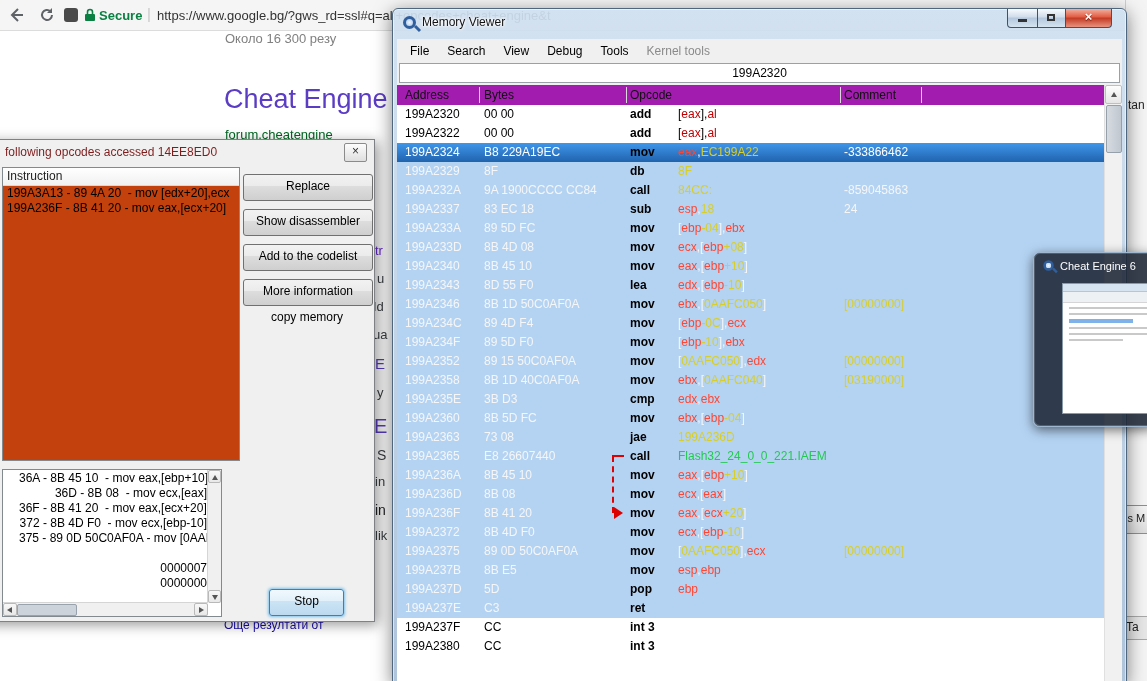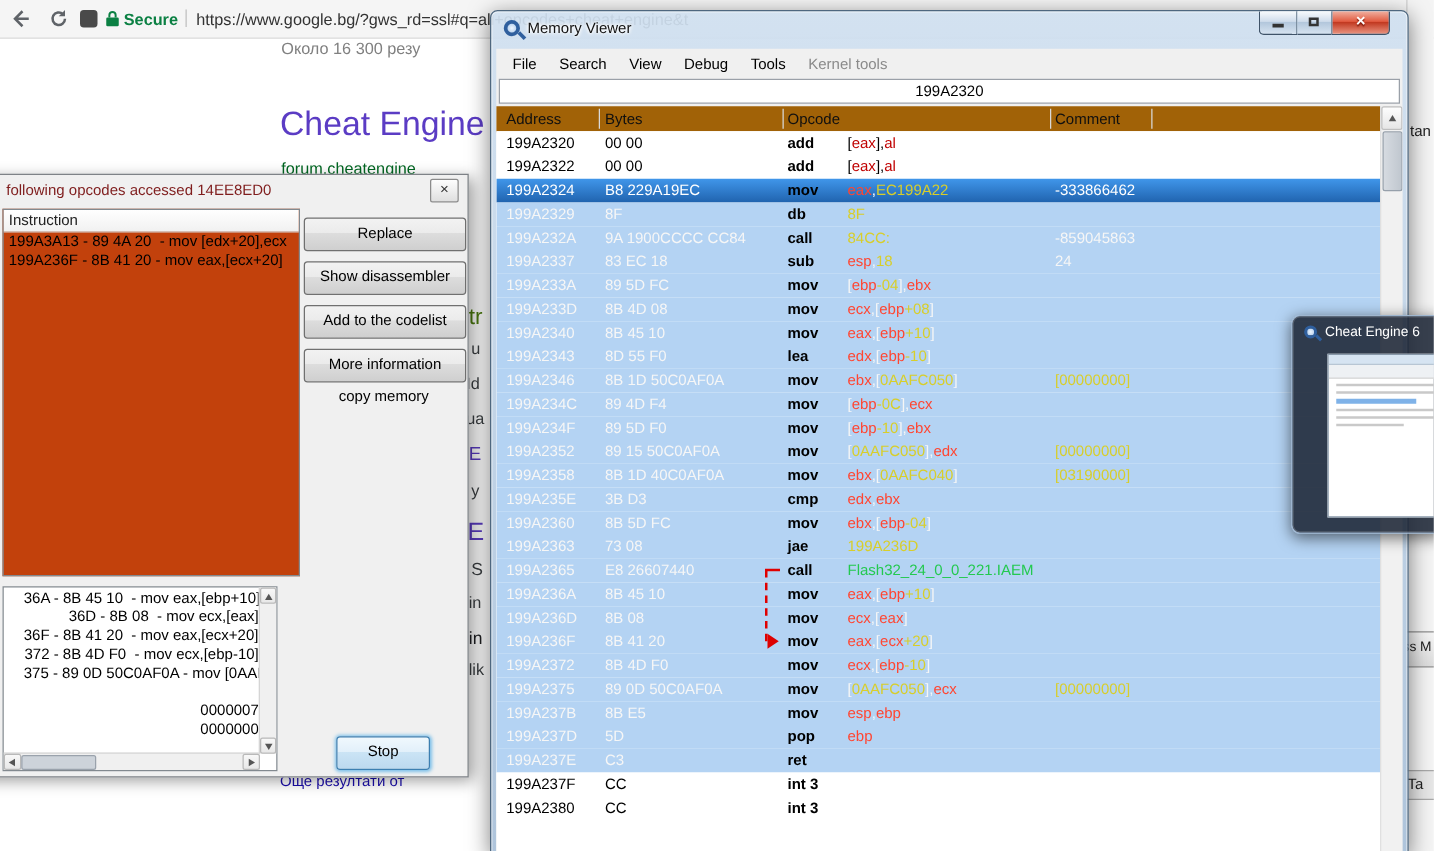--- a/index.html
+++ b/index.html
@@ -86,21 +86,21 @@
        background:linear-gradient(#f0b0a0,#e25b41 45%,#c23a22 50%,#e8927e);
        color:#fff;text-align:center;line-height:16px;font-size:13px;font-weight:bold;text-shadow:0 1px 1px #801d0e;}
   .glyph-min{position:absolute;left:10px;bottom:5px;width:9px;height:3px;background:#333;}
   .glyph-max{position:absolute;left:9px;top:5px;width:8px;height:7px;border:2px solid #333;box-sizing:border-box;}
   .mv-client{position:absolute;left:4px;right:4px;top:30px;bottom:0;background:#f0f0f0;overflow:hidden;}
   .mv-menu{position:absolute;left:4px;top:2px;right:0;height:20px;font-size:12px;color:#000;}
   .mi{display:inline-block;padding:3px 9px;}
   .mi.dis{color:#8a8a8a;}
   .mv-addr{position:absolute;left:2px;right:2px;top:24px;height:18px;border:1px solid #9aa0a8;background:#fff;
       text-align:center;font:12px "Liberation Sans",sans-serif;padding:0;box-sizing:content-box;}
-  .mv-head{position:absolute;left:0;top:46px;width:707px;height:20px;background:#a16207;
+  .mv-head{position:absolute;left:0;top:46px;width:707px;height:20px;background:#a21caf;
       border-bottom:1px solid #ececec;font-size:12px;color:#101010;}
   .mv-head span.hl{position:absolute;top:3px;}
   .hsep{position:absolute;top:2px;height:16px;border-left:1px solid #d9d9d9;}
   .mv-rows{position:absolute;left:0;top:66px;width:707px;bottom:0;background:#fff;overflow:hidden;}
   .drow{position:relative;height:19px;line-height:19px;font-size:12px;white-space:pre;}
   .drow > span{position:absolute;top:0;}
   .drow .addr{left:8px;}
   .drow .bytes{left:87px;}
   .drow .opm{left:233px;font-weight:bold;color:#000;}
   .drow .args{left:281px;}
@@ -161,21 +161,21 @@
   <span class="tb-secure">Secure</span>
   <span class="tb-sep">|</span>
   <span class="tb-url">https://www.google.bg/?gws_rd=ssl#q=all+opcodes+cheat+engine&amp;t</span>
 </div>
 
 <div class="res-count">Около 16 300 резу</div>
 <div class="res-title">Cheat Engine</div>
 <div class="res-site">forum.cheatengine</div>
 <div class="more">Още резултати от</div>
 <div id="frags">
-    <span class="frag" style="left: 375px; top: 243px; color: #4d7c0f; font-size: 18px;">tr</span>
+    <span class="frag" style="left: 375px; top: 243px; color: #6d28d9; font-size: 13px;">tr</span>
     <span class="frag" style="left: 377px; top: 271px; color: rgb(60, 64, 67); font-size: 13px;">u</span>
     <span class="frag" style="left: 373px; top: 299px; color: rgb(60, 64, 67); font-size: 13px;">Id</span>
     <span class="frag" style="left: 373px; top: 327px; color: rgb(60, 64, 67); font-size: 13px;">ua</span>
     <span class="frag" style="left: 375px; top: 355px; color: rgb(91, 60, 196); font-size: 15px;">E</span>
     <span class="frag" style="left: 377px; top: 385px; color: rgb(60, 64, 67); font-size: 13px;">у</span>
     <span class="frag" style="left: 374px; top: 415px; color: rgb(91, 60, 196); font-size: 20px;">E</span>
     <span class="frag" style="left: 377px; top: 447px; color: rgb(60, 64, 67); font-size: 14px;">S</span>
     <span class="frag" style="left: 375px; top: 474px; color: rgb(60, 64, 67); font-size: 13px;">in</span>
     <span class="frag" style="left: 375px; top: 502px; color: rgb(32, 33, 36); font-size: 14px;">in</span>
     <span class="frag" style="left: 375px; top: 528px; color: rgb(60, 64, 67); font-size: 13px;">lik</span>

